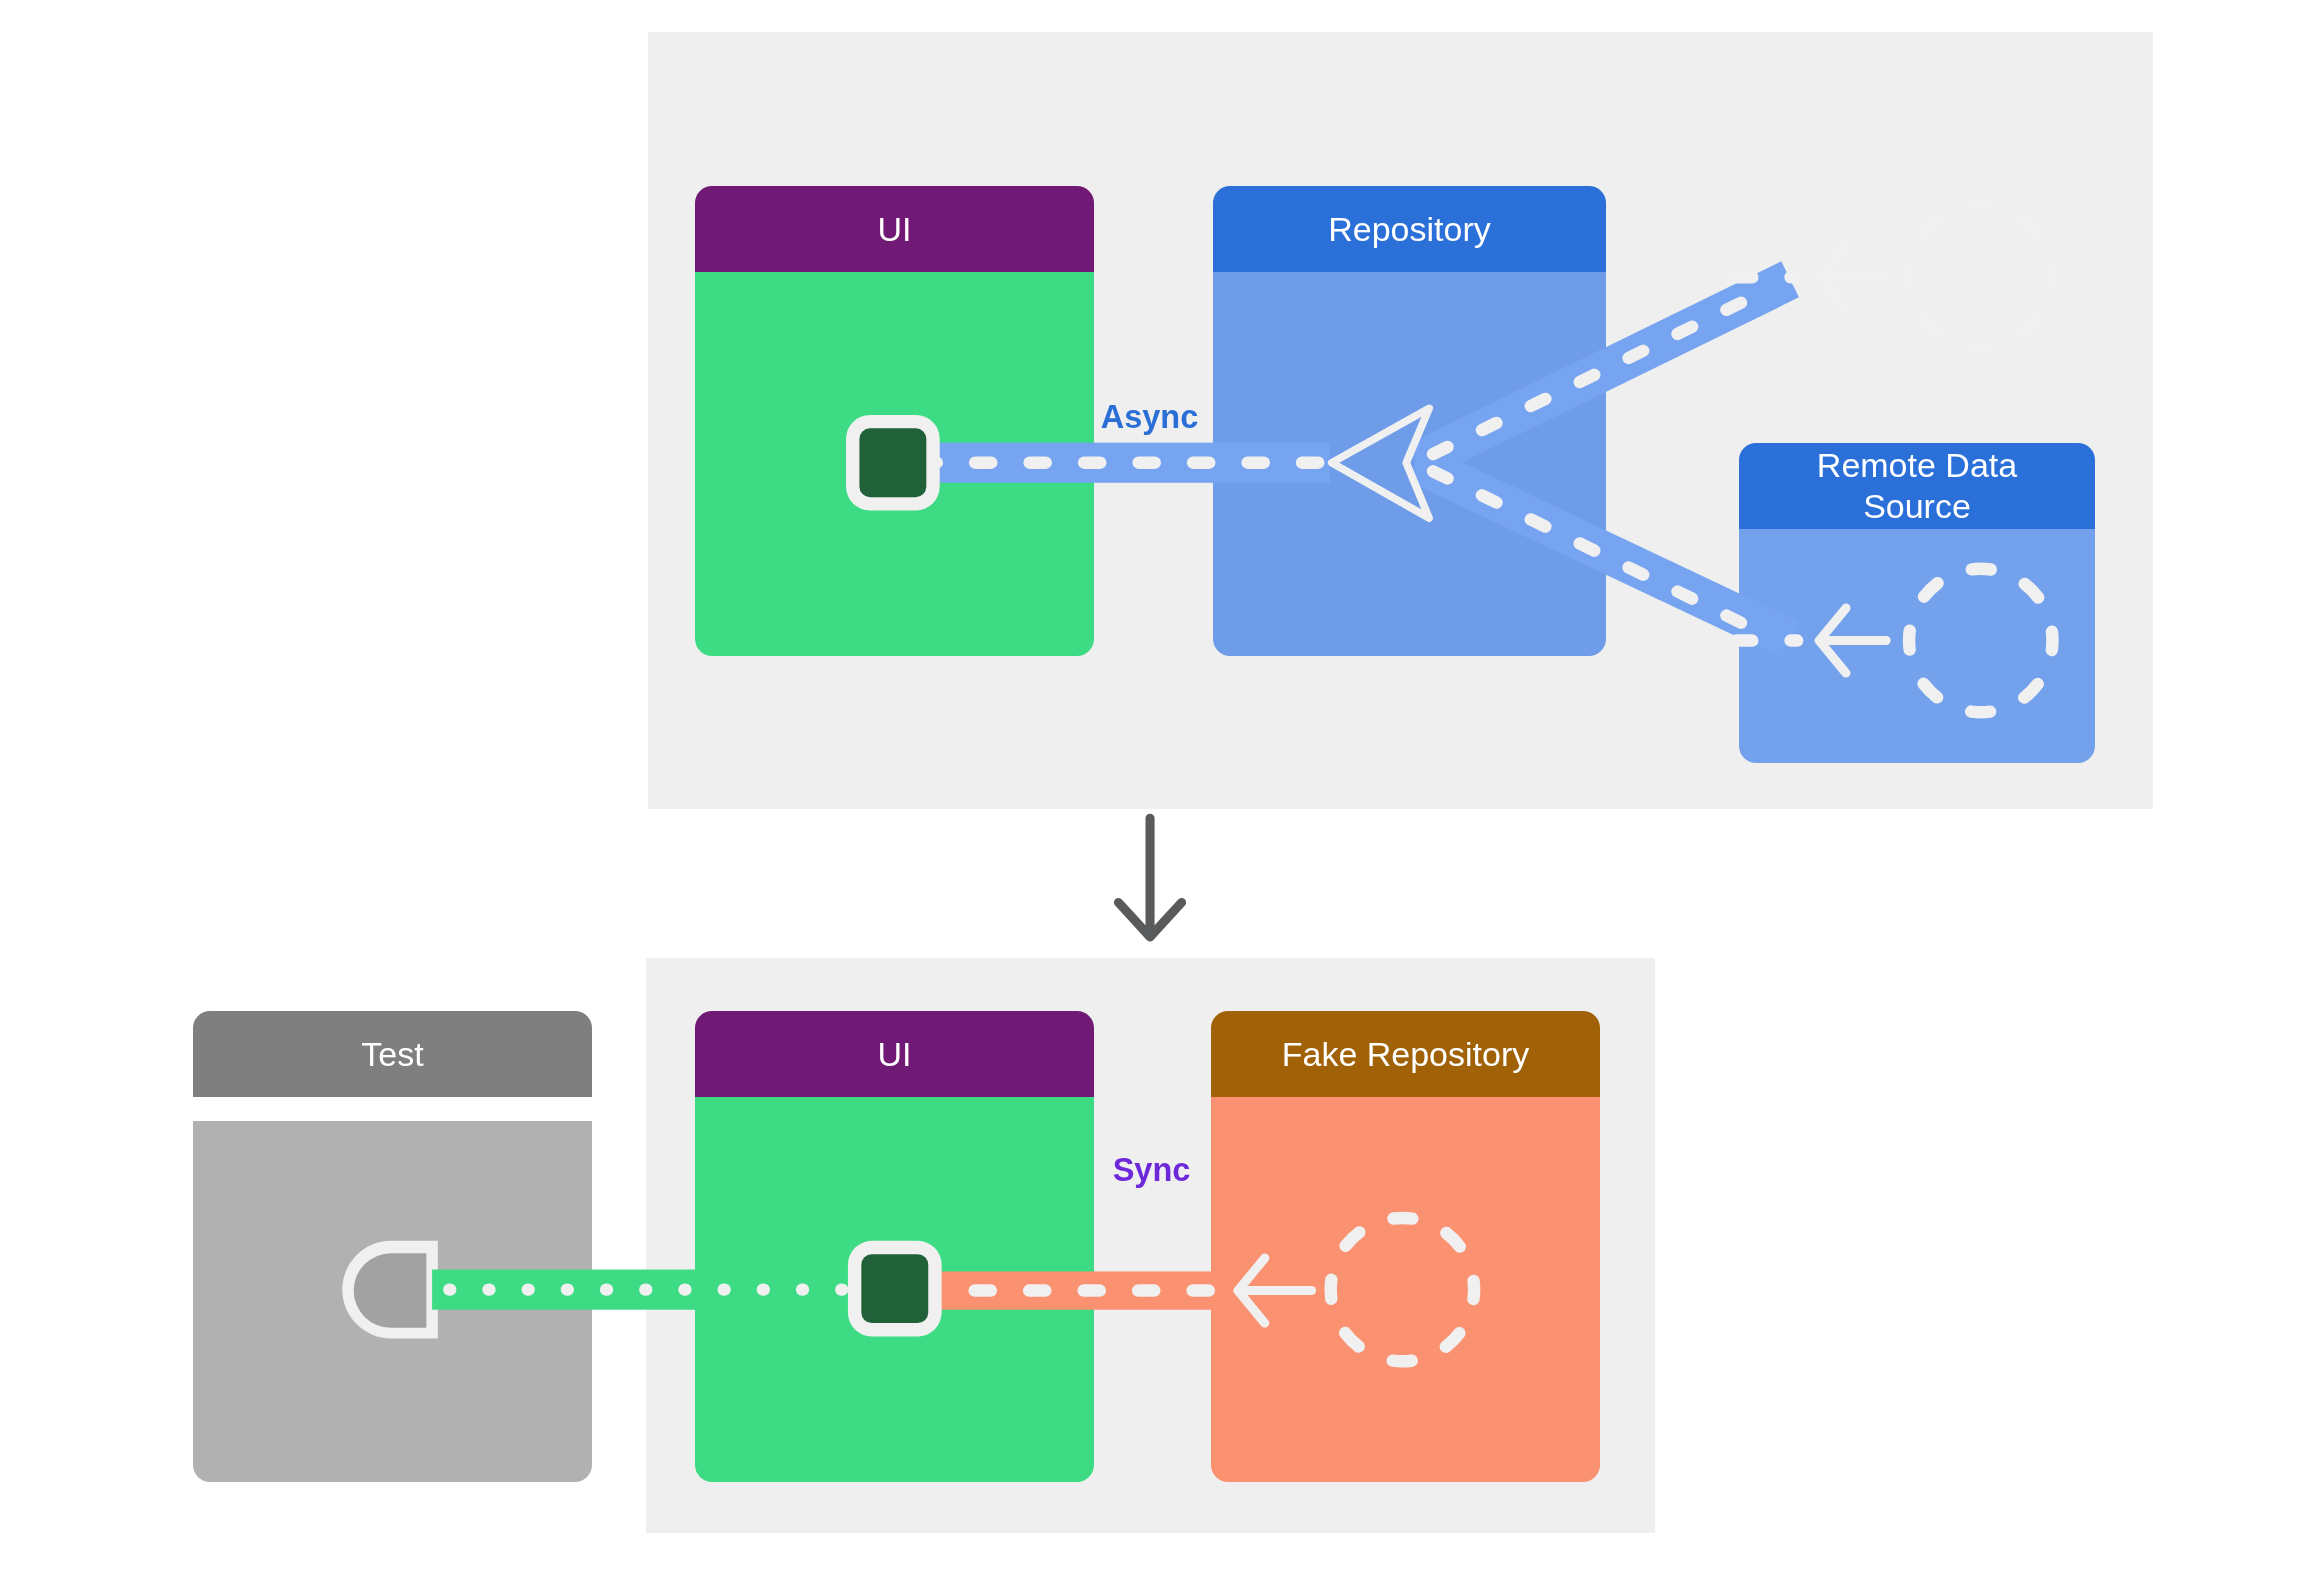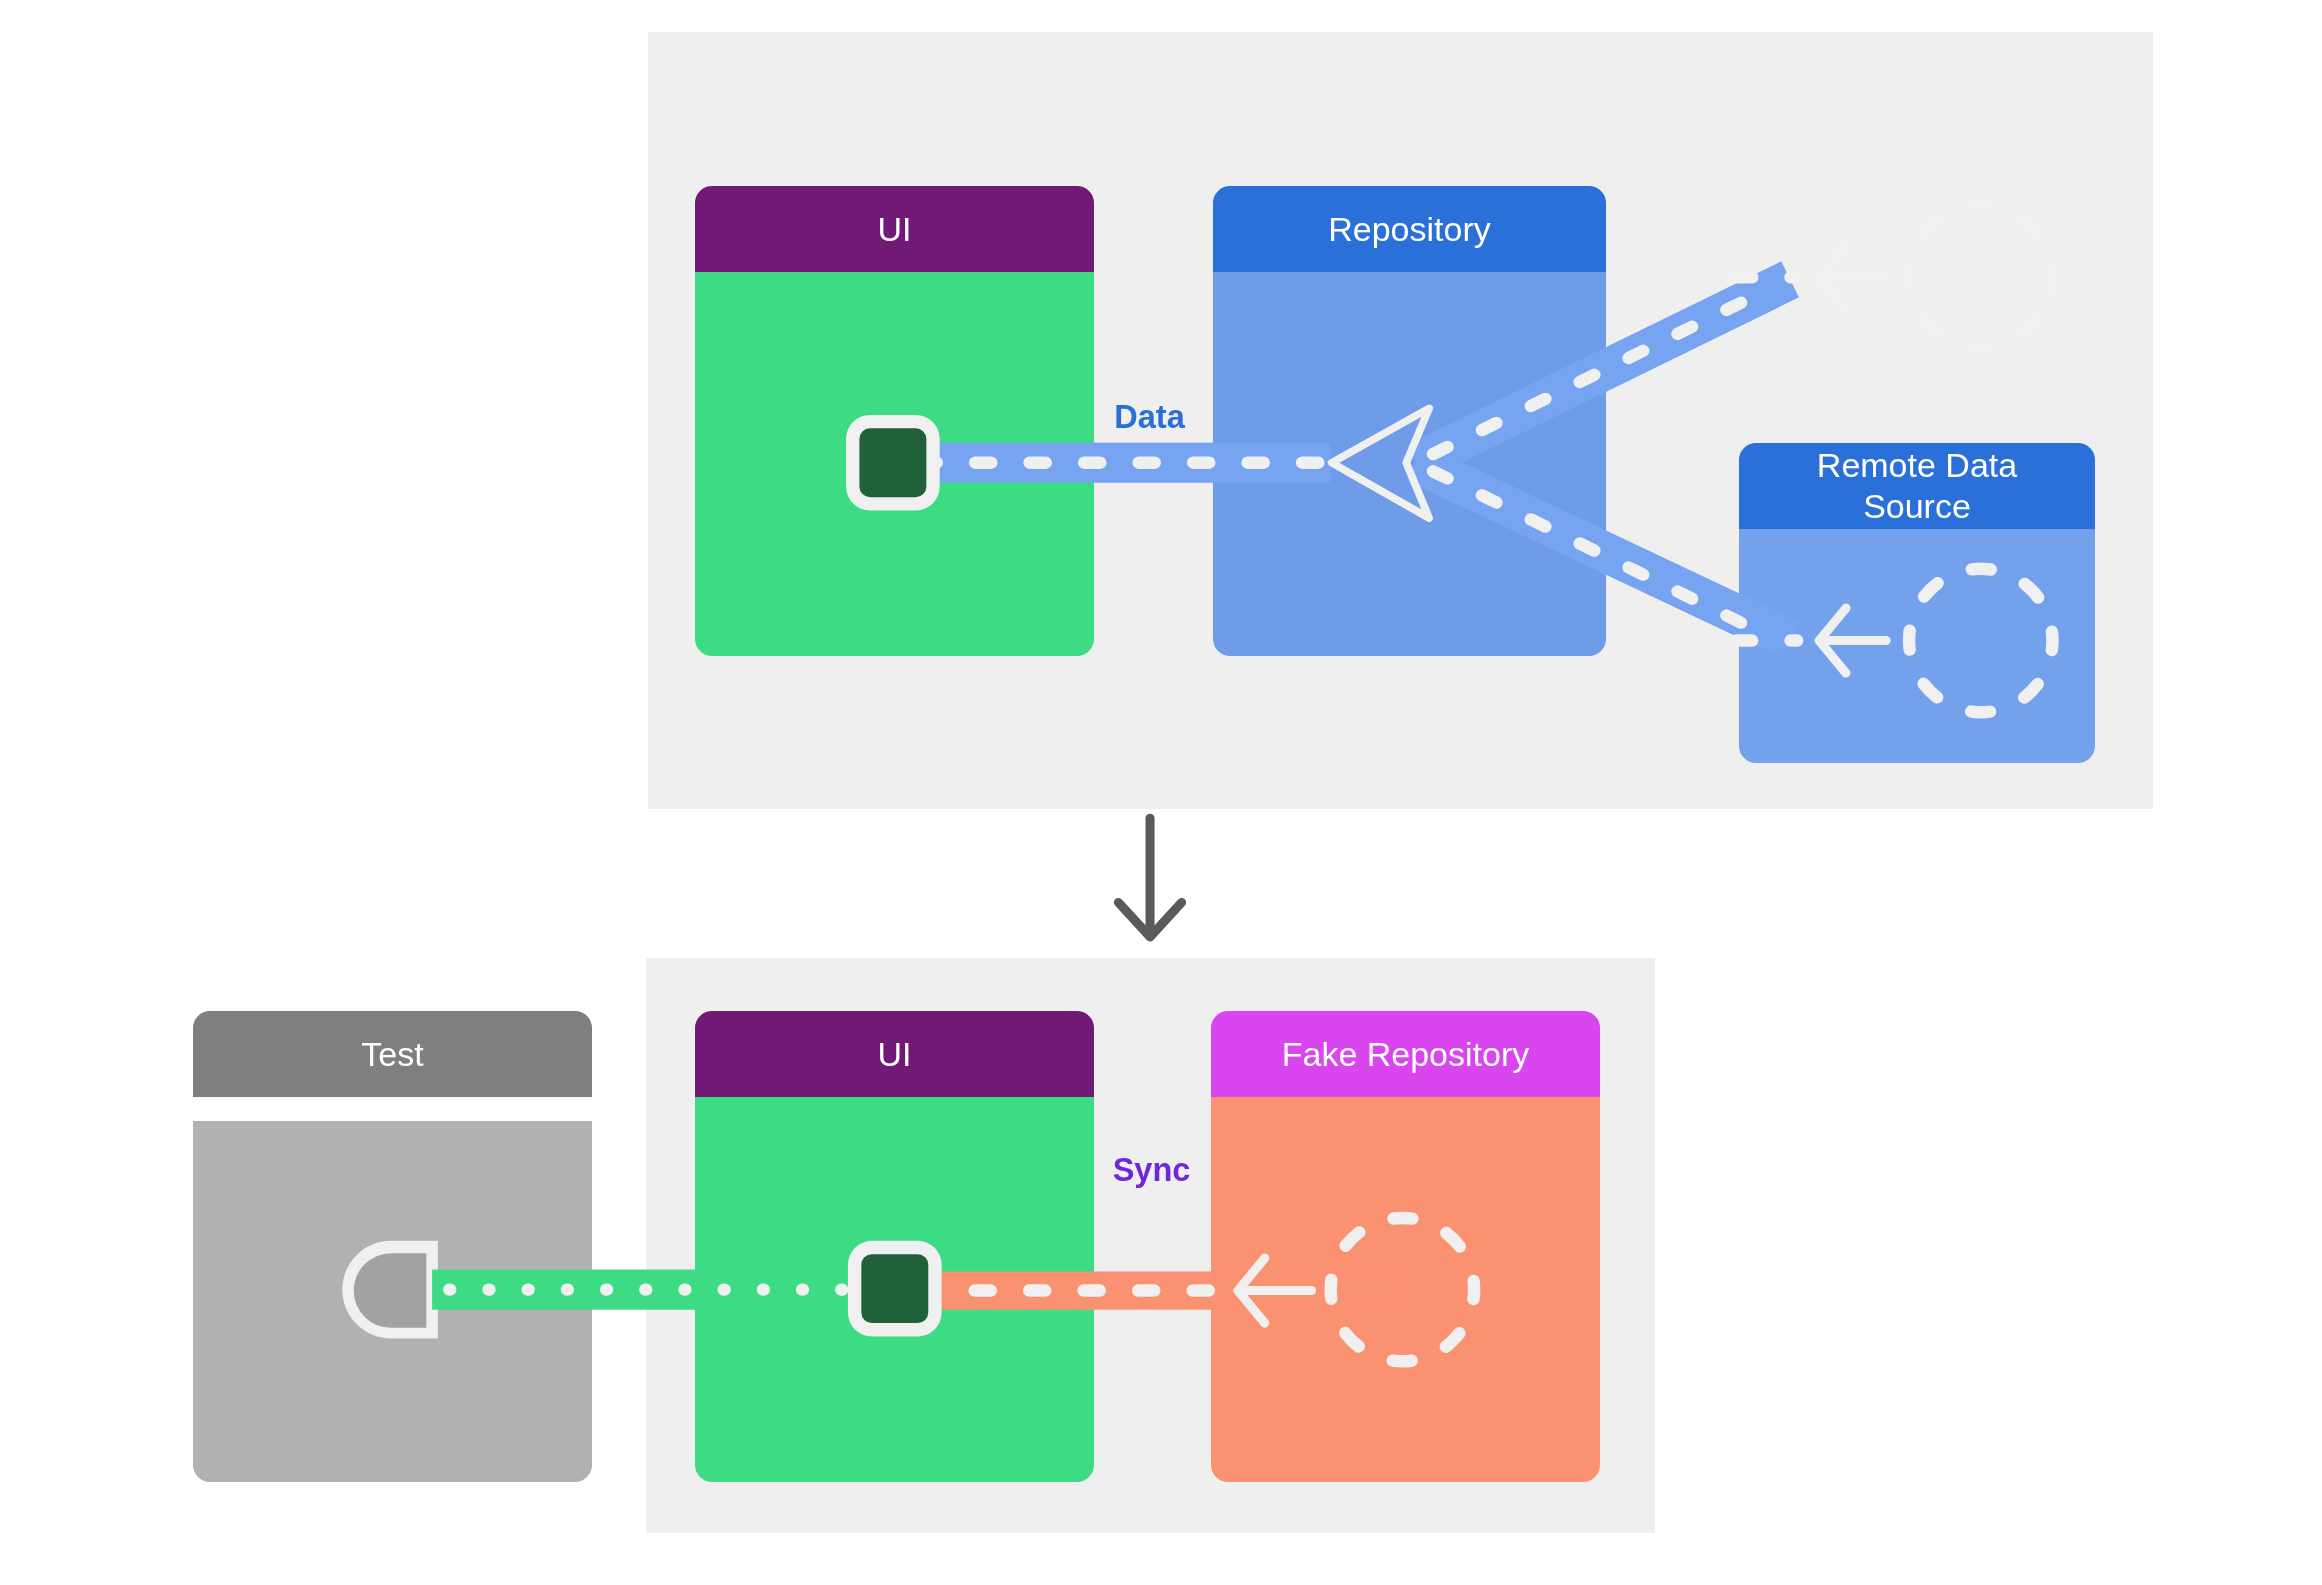--- a/index.html
+++ b/index.html
@@ -27,21 +27,21 @@
   #card-ui-bottom     { left:695px;  top:1011px; width:399px; height:471px; }
   #card-fake-repo     { left:1211px; top:1011px; width:389px; height:471px; }
 
   .hdr-green  { background:#701a75; }
   .body-green { background:#3ddc84; }
   .hdr-blue   { background:#2a70d8; }
   .body-blue  { background:#6f9ce8; }
   .body-blue-light { background:#74a1ec; }
   .hdr-gray   { background:#7f7f7f; }
   .body-gray  { background:#b1b1b1; }
-  .hdr-orange { background:#d946ef; }
+  .hdr-orange { background:#a16207; }
   .body-orange{ background:#fa9170; }
 
   #overlay { position:absolute; left:0; top:0; z-index:2; }
 
   .band-blue   { fill:#76a4f1; }
   .band-green  { fill:#3ddc84; }
   .band-orange { fill:#fa9170; }
   .dash-line   { stroke:#f0f0f0; stroke-width:13; stroke-linecap:round;
                  fill:none; stroke-dasharray:17 40; }
   .dot-line    { stroke:#f0f0f0; stroke-width:13; stroke-linecap:round;
@@ -161,17 +161,17 @@
       <rect class="sq-outer" x="887" y="1298" width="98" height="100" rx="25"></rect>
       <rect class="sq-inner" x="901" y="1312" width="70" height="72" rx="11"></rect>
     </g>
 
     <g>
       <line class="down-arrow" x1="1203" y1="856" x2="1203" y2="974"></line>
       <path class="down-arrow" d="M1170,944 L1203,980 L1236,944"></path>
     </g>
   </svg>
 
-  <div class="conn-label" id="async-label">Data</div>
+  <div class="conn-label" id="async-label">Async</div>
   <div class="conn-label" id="sync-label">Sync</div>
 
 </div>
 
 
 </body></html>

